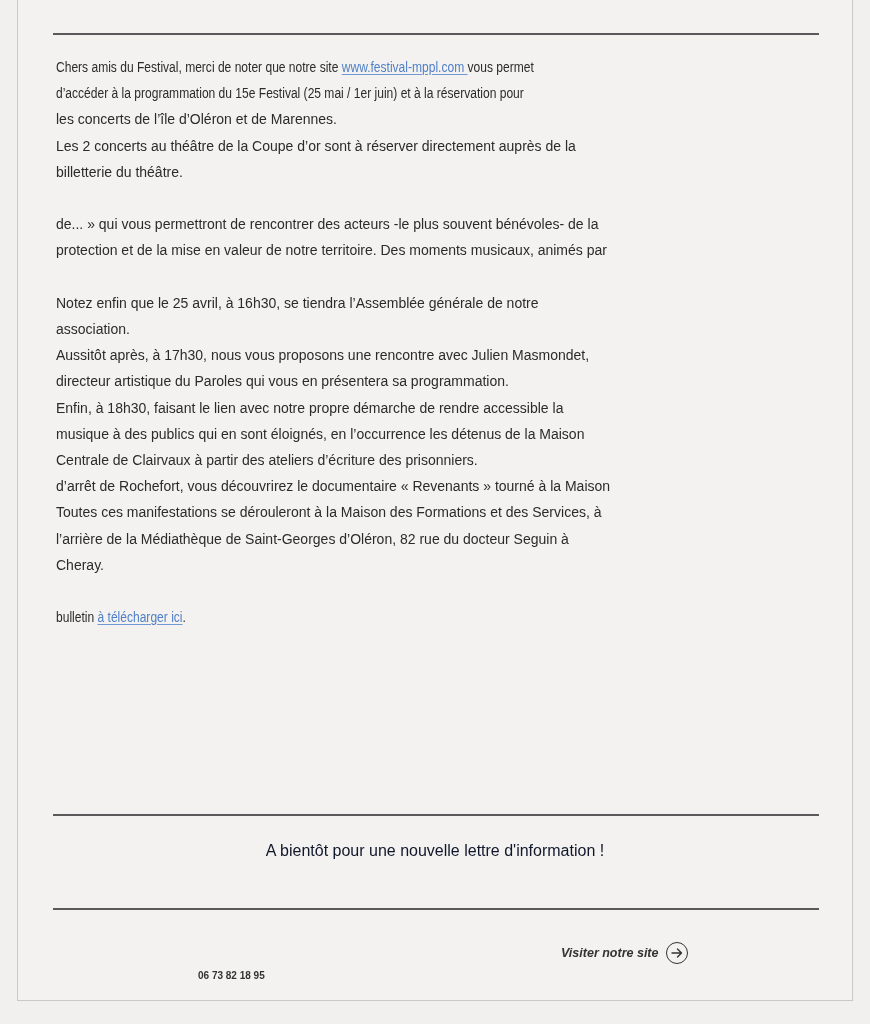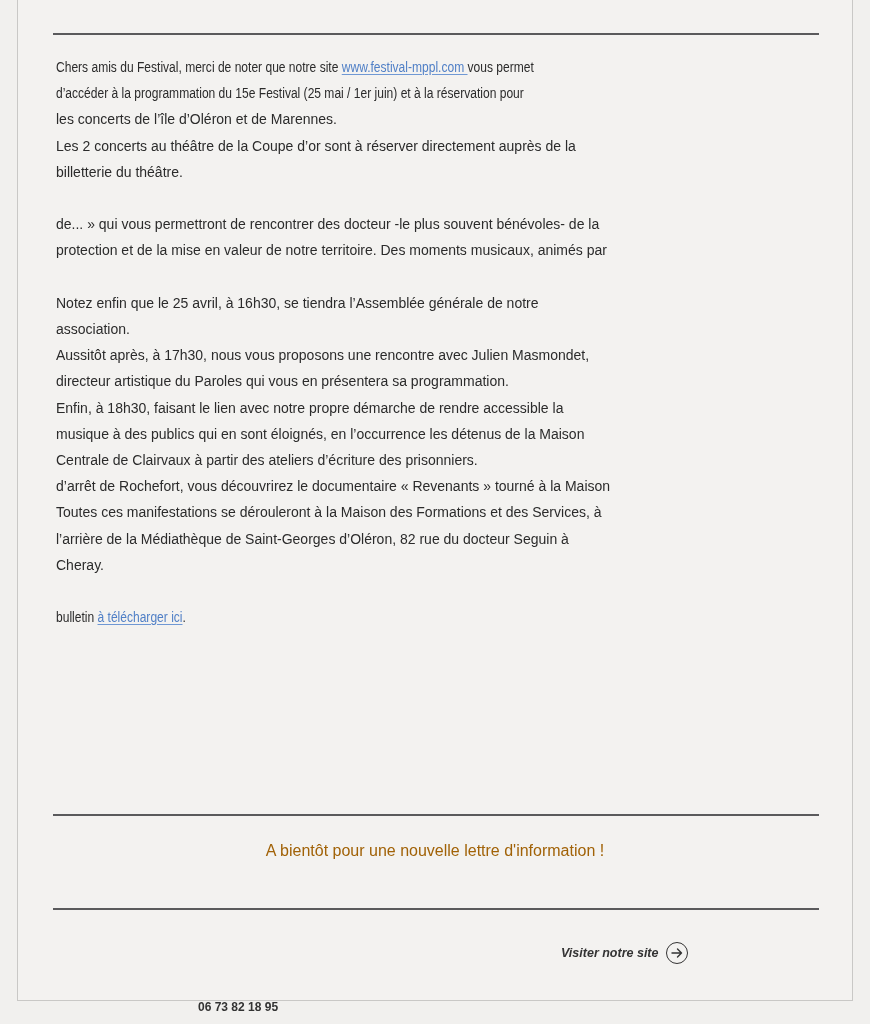--- a/index.html
+++ b/index.html
@@ -65,27 +65,27 @@
       text-decoration-color: #6f98d4;
       text-underline-offset: 2px;
     }
     .closing {
       position: absolute;
       top: 842px;
       left: 0;
       width: 870px;
       text-align: center;
       font-size: 16px;
-      color: #a16207;
+      color: #0f172a;
     }
     .phone {
       position: absolute;
       left: 198px;
-      top: 1000px;
-      font-size: 12px;
+      top: 970px;
+      font-size: 10px;
       font-weight: bold;
       color: #333;
     }
     .visit {
       position: absolute;
       left: 561px;
       top: 942px;
       display: flex;
       align-items: center;
       gap: 7px;
@@ -114,21 +114,21 @@
 <div class="rule r1"></div>
 
 <div class="body-text">
   <p><span class="narrow"><span>Chers amis du Festival, merci de noter que notre site </span><a class="link" href="#">www.festival-mppl.com </a><span>vous permet</span></span></p>
   <p><span class="narrow">d’accéder à la programmation du 15e Festival (25 mai / 1er juin) et à la réservation pour</span></p>
   <p>les concerts de l’île d’Oléron et de Marennes.</p>
   <p>Les 2 concerts au théâtre de la Coupe d’or sont à réserver directement auprès de la</p>
   <p>billetterie du théâtre.</p>
   <div class="gap"></div>
 
-  <p>de... » qui vous permettront de rencontrer des docteur -le plus souvent bénévoles- de la</p>
+  <p>de... » qui vous permettront de rencontrer des acteurs -le plus souvent bénévoles- de la</p>
   <p>protection et de la mise en valeur de notre territoire. Des moments musicaux, animés par</p>
   <div class="gap"></div>
 
   <p>Notez enfin que le 25 avril, à 16h30, se tiendra l’Assemblée générale de notre</p>
   <p>association.</p>
   <p>Aussitôt après, à 17h30, nous vous proposons une rencontre avec Julien Masmondet,</p>
   <p>directeur artistique du Paroles qui vous en présentera sa programmation.</p>
   <p>Enfin, à 18h30, faisant le lien avec notre propre démarche de rendre accessible la</p>
   <p>musique à des publics qui en sont éloignés, en l’occurrence les détenus de la Maison</p>
   <p>Centrale de Clairvaux à partir des ateliers d’écriture des prisonniers.</p>

